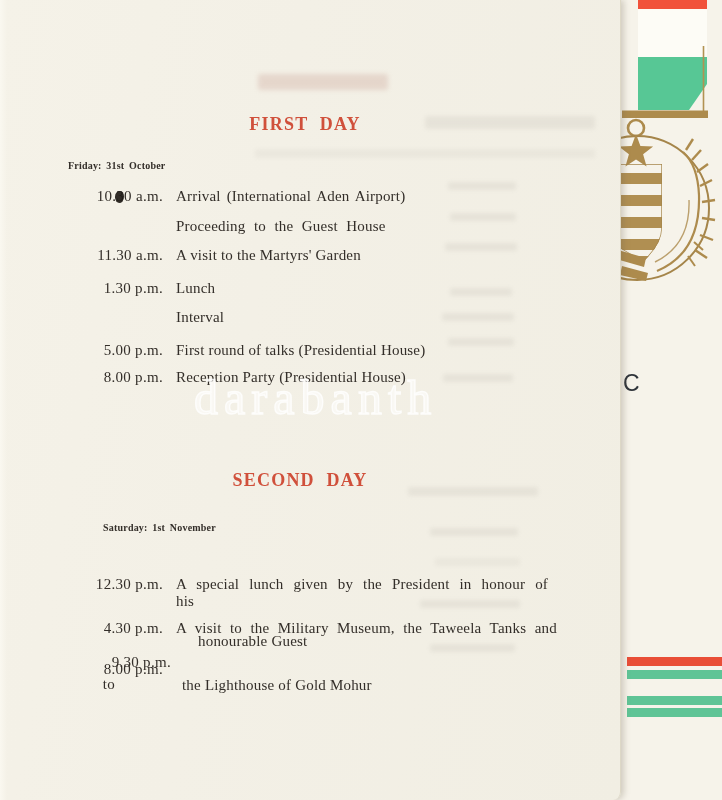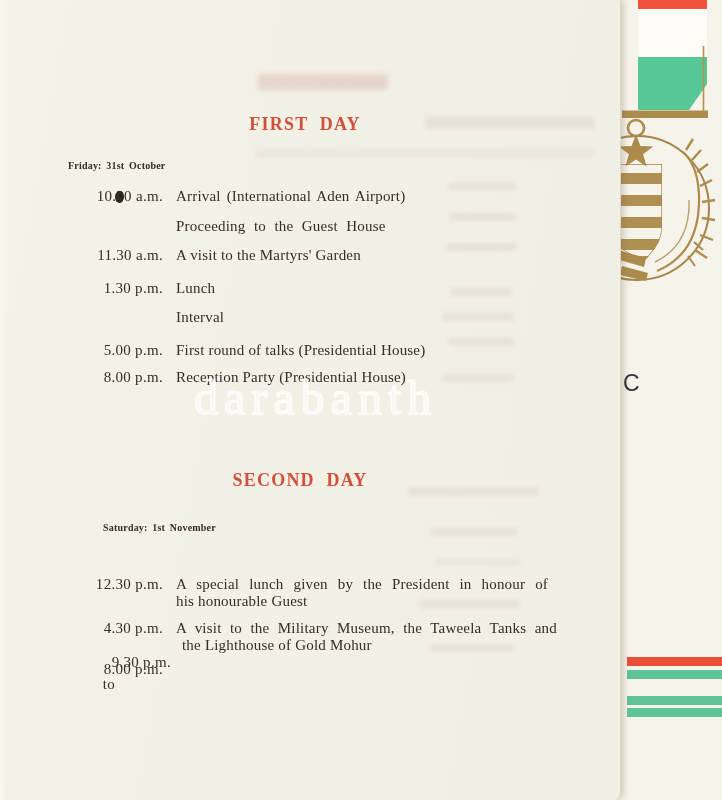--- a/index.html
+++ b/index.html
@@ -23,21 +23,21 @@
     background:linear-gradient(90deg,#faf8f0,rgba(250,248,240,0));}
   .heading-red{
     position:absolute;text-align:center;font-weight:bold;font-size:18px;
     letter-spacing:1.2px;word-spacing:6px;color:#d0503b;
   }
   .date-header{position:absolute;font-weight:bold;font-size:10px;letter-spacing:.2px;word-spacing:2px;}
   .row{position:absolute;left:0;top:0;width:620px;height:20px;font-size:15px;}
   .t{position:absolute;left:55px;width:108px;text-align:right;letter-spacing:.3px;}
   .t.center{text-align:center;}
   .e{position:absolute;left:176px;width:400px;letter-spacing:.2px;}
-  .e2{position:absolute;font-size:15px;letter-spacing:.2px;}
+  .e2{position:absolute;font-size:15px;letter-spacing:.2px;margin-top:40px;}
   .ws2{word-spacing:2px;} .ws4{word-spacing:4.5px;} .ws5{word-spacing:6px;}
   .watermark{
     position:absolute;left:194px;top:374px;z-index:3;
     font-family:"Liberation Serif","DejaVu Serif",serif;
     font-size:48px;letter-spacing:6px;line-height:1;
     color:rgba(255,255,255,0.05);
     -webkit-text-stroke:1.4px rgba(255,255,255,0.8);
     text-shadow:0 0 1px rgba(255,255,255,0.55);
   }
   .margin-letter{

